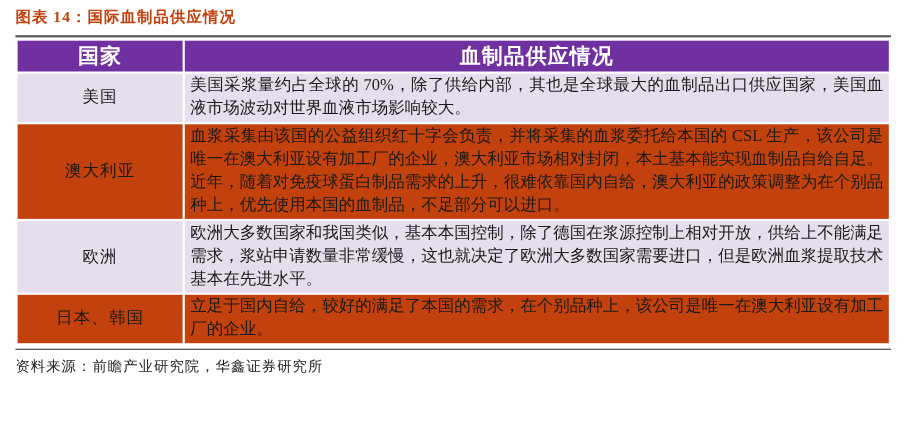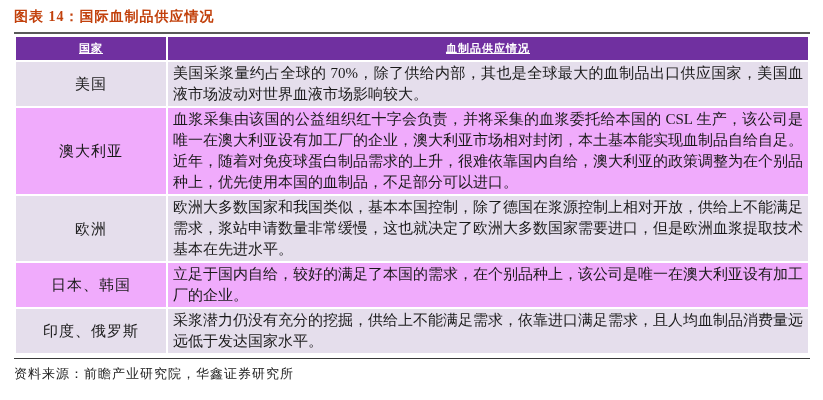--- a/index.html
+++ b/index.html
@@ -32,33 +32,32 @@
   table.supply-table {
     width: 100%;
     border-collapse: separate;
     border-spacing: 2px;
     table-layout: fixed;
     margin-top: 1px;
   }
   table.supply-table th {
     background: #7030A0;
     color: #ffffff;
-    font-size: 11px;
+    font-size: 19px;
     font-weight: bold;
     height: 21px;
     padding: 1px 0;
     text-align: center;
     letter-spacing: 1px;
-    text-decoration: underline;
   }
   th.country-col { width: 150px; }
   table.supply-table td {
     font-size: 15px;
     color: #1a1a1a;
-    background: #f0abfc;
+    background: #c2410c;
   }
   td.country {
     text-align: center;
     vertical-align: middle;
     letter-spacing: 1px;
     line-height: 20px;
     padding: 0 2px;
     margin-left: 25px;
   }
   td.desc {
@@ -106,24 +105,20 @@
         <td class="desc">血浆采集由该国的公益组织红十字会负责，并将采集的血浆委托给本国的 CSL 生产，该公司是唯一在澳大利亚设有加工厂的企业，澳大利亚市场相对封闭，本土基本能实现血制品自给自足。近年，随着对免疫球蛋白制品需求的上升，很难依靠国内自给，澳大利亚的政策调整为在个别品种上，优先使用本国的血制品，不足部分可以进口。</td>
       </tr>
       <tr class="alt">
         <td class="country">欧洲</td>
         <td class="desc">欧洲大多数国家和我国类似，基本本国控制，除了德国在浆源控制上相对开放，供给上不能满足需求，浆站申请数量非常缓慢，这也就决定了欧洲大多数国家需要进口，但是欧洲血浆提取技术基本在先进水平。</td>
       </tr>
       <tr>
         <td class="country">日本、韩国</td>
         <td class="desc">立足于国内自给，较好的满足了本国的需求，在个别品种上，该公司是唯一在澳大利亚设有加工厂的企业。</td>
       </tr>
-      <tr class="alt">
-        <td class="country">印度、俄罗斯</td>
-        <td class="desc">采浆潜力仍没有充分的挖掘，供给上不能满足需求，依靠进口满足需求，且人均血制品消费量远远低于发达国家水平。</td>
-      </tr>
     </tbody>
   </table>
 
   <div class="bottom-rule"></div>
 
   <div class="source-line">资料来源：前瞻产业研究院，华鑫证券研究所</div>
 
 </div>
 
 </body></html>

